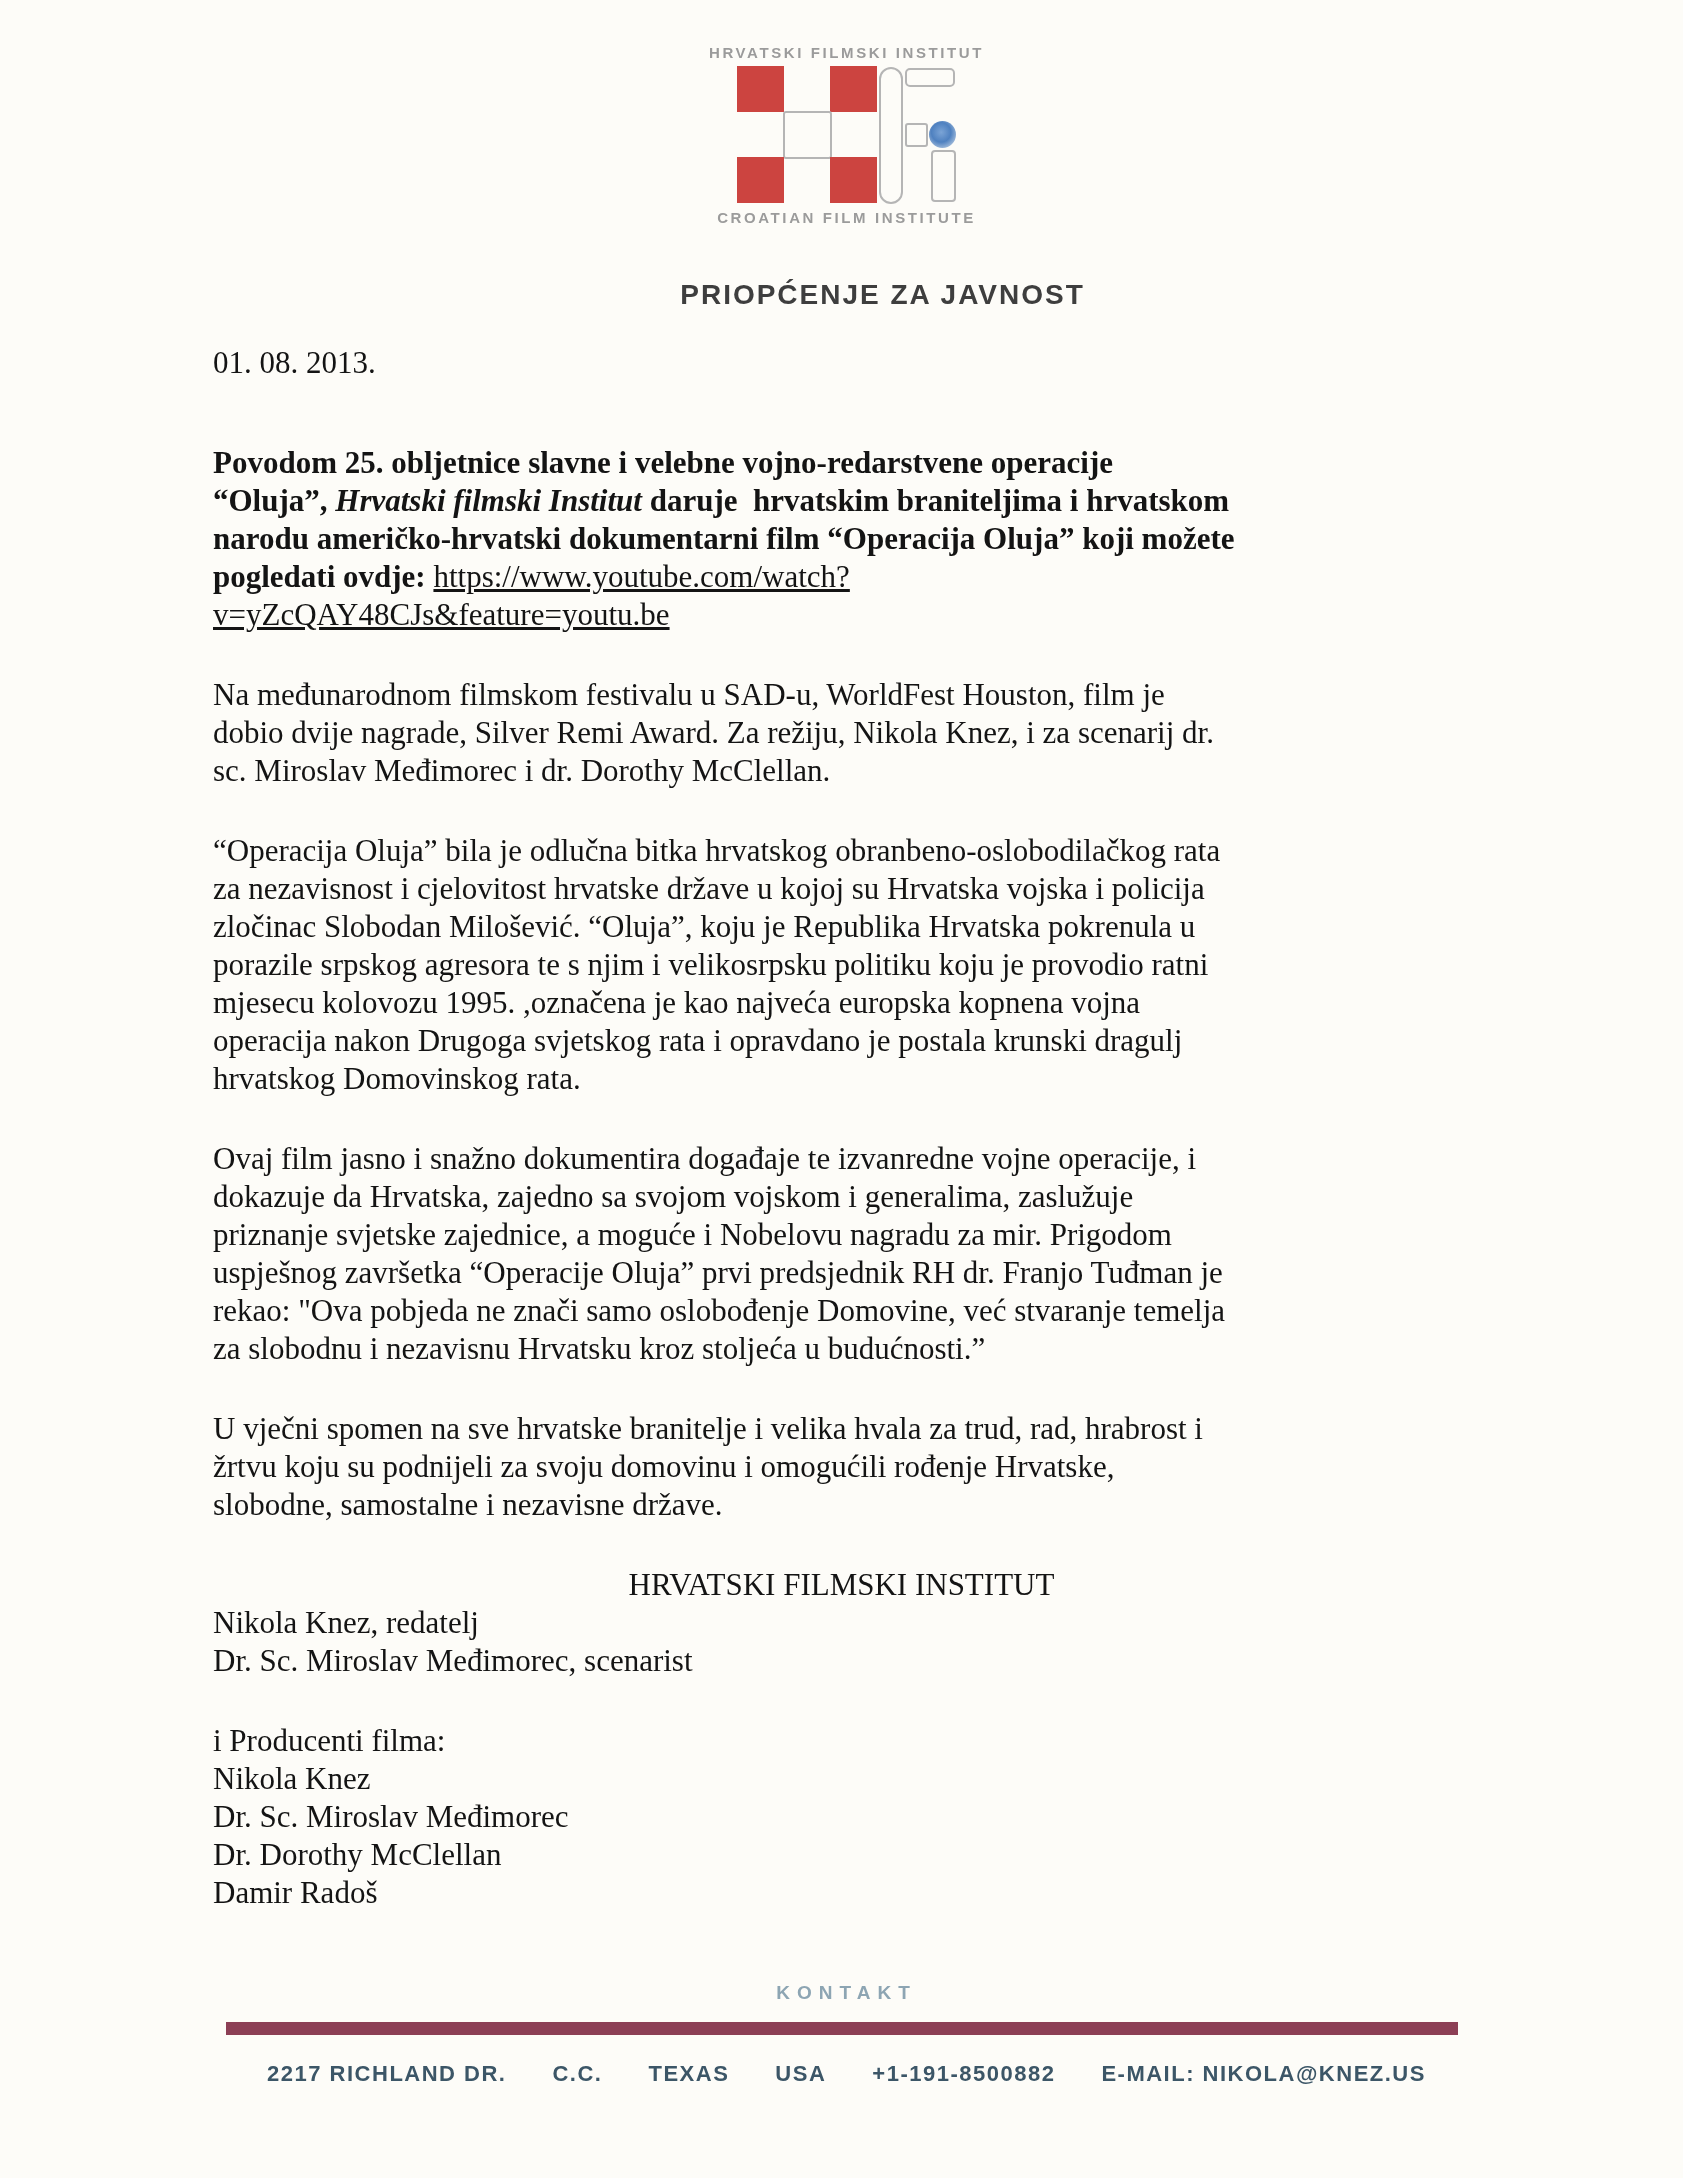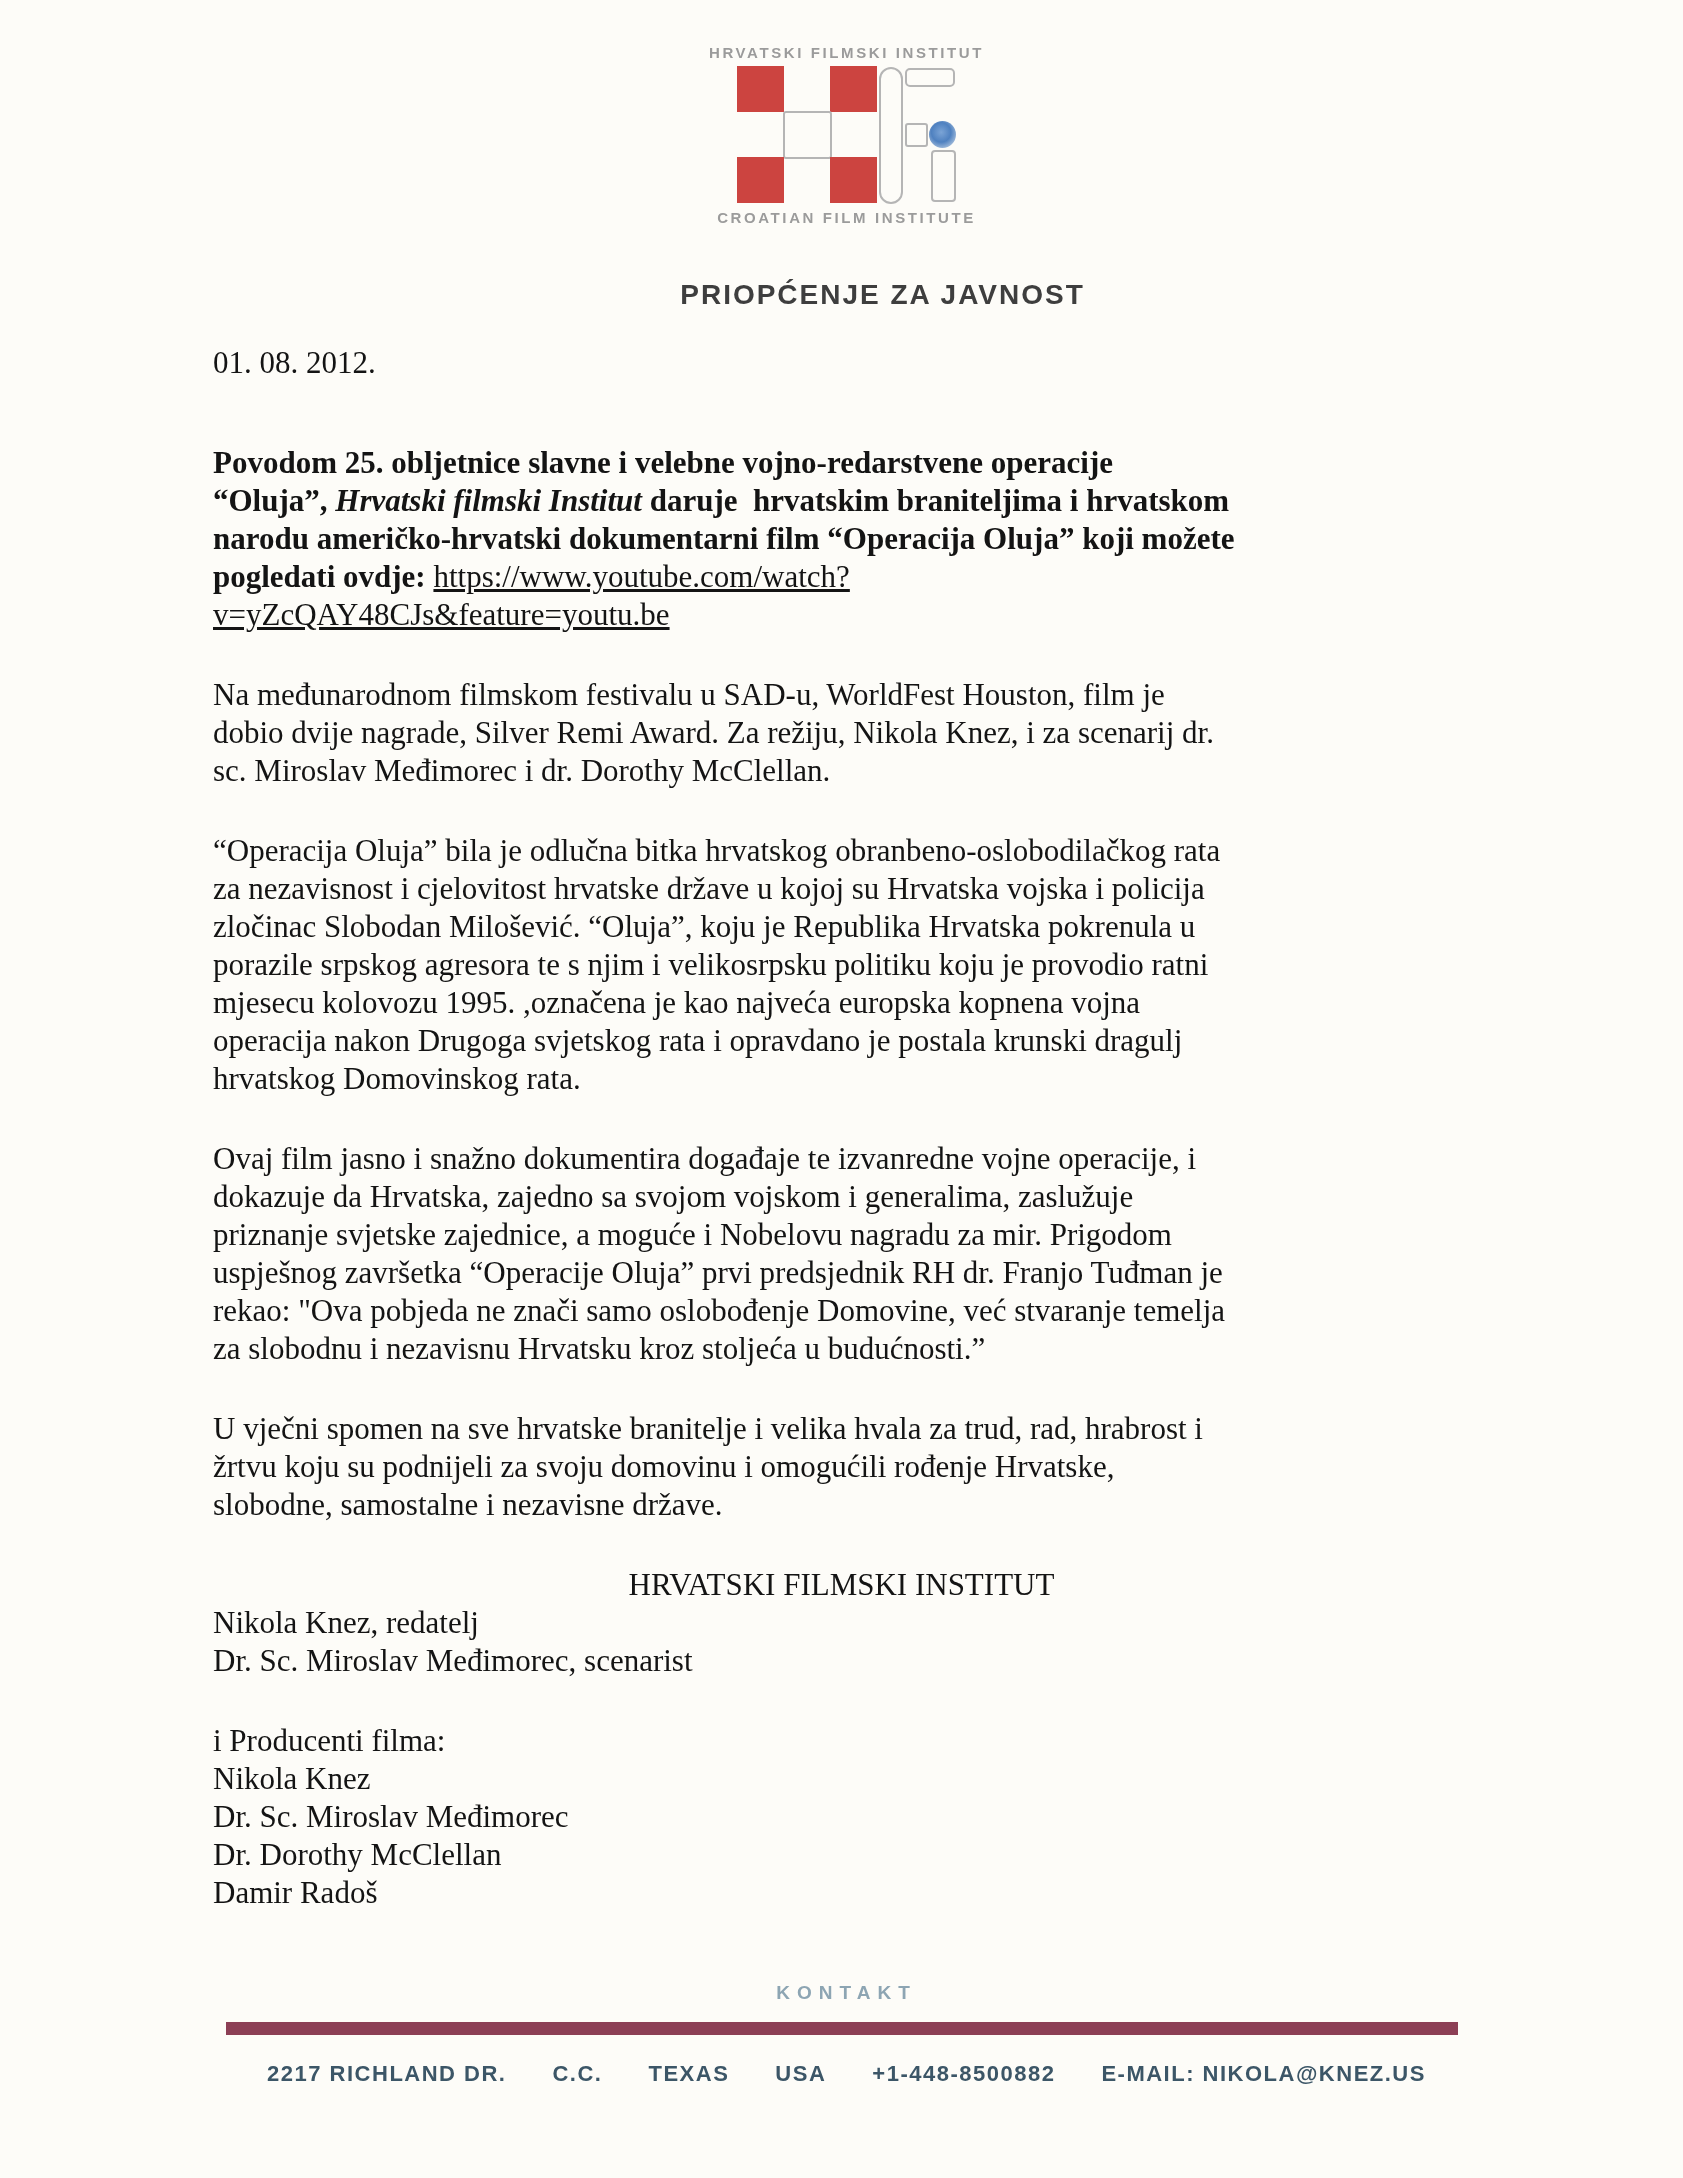--- a/index.html
+++ b/index.html
@@ -85,21 +85,21 @@
       <div class="lg outline bar-l"></div>
       <div class="lg outline rect-t"></div>
       <div class="lg outline sq-s"></div>
       <div class="lg dot"></div>
       <div class="lg outline rect-b"></div>
     </div>
     <div class="logo-text">CROATIAN FILM INSTITUTE</div>
   </div>
 
   <div class="doc-title">PRIOPĆENJE ZA JAVNOST</div>
-  <div class="doc-date">01. 08. 2012.</div>
+  <div class="doc-date">01. 08. 2013.</div>
 
   <div class="content">
       <div class="para">
         <div class="line"><span class="b">Povodom 25. obljetnice slavne i velebne vojno-redarstvene operacije</span></div>
         <div class="line"><span class="b">“Oluja”, </span><span class="b i">Hrvatski filmski Institut</span><span class="b"> daruje  hrvatskim braniteljima i hrvatskom</span></div>
         <div class="line"><span class="b">narodu američko-hrvatski dokumentarni film “Operacija Oluja” koji možete</span></div>
         <div class="line"><span class="b">pogledati ovdje: </span><a href="#" class="link">https://www.youtube.com/watch?</a></div>
         <div class="line"><a href="#" class="link">v=yZcQAY48CJs&amp;feature=youtu.be</a></div>
       </div>
       <div class="para">
@@ -138,16 +138,16 @@
         <div class="line"><span>i Producenti filma:</span></div>
         <div class="line"><span>Nikola Knez</span></div>
         <div class="line"><span>Dr. Sc. Miroslav Međimorec</span></div>
         <div class="line"><span>Dr. Dorothy McClellan</span></div>
         <div class="line"><span>Damir Radoš</span></div>
       </div>
     </div>
 
   <div class="footer-kontakt">KONTAKT</div>
   <div class="footer-rule"></div>
-  <div class="footer-line"><span>2217 RICHLAND DR.</span><span>C.C.</span><span>TEXAS</span><span>USA</span><span>+1-448-8500882</span><span>E-MAIL: NIKOLA@KNEZ.US</span></div>
+  <div class="footer-line"><span>2217 RICHLAND DR.</span><span>C.C.</span><span>TEXAS</span><span>USA</span><span>+1-191-8500882</span><span>E-MAIL: NIKOLA@KNEZ.US</span></div>
 
 </div>
 
 
 </body></html>

